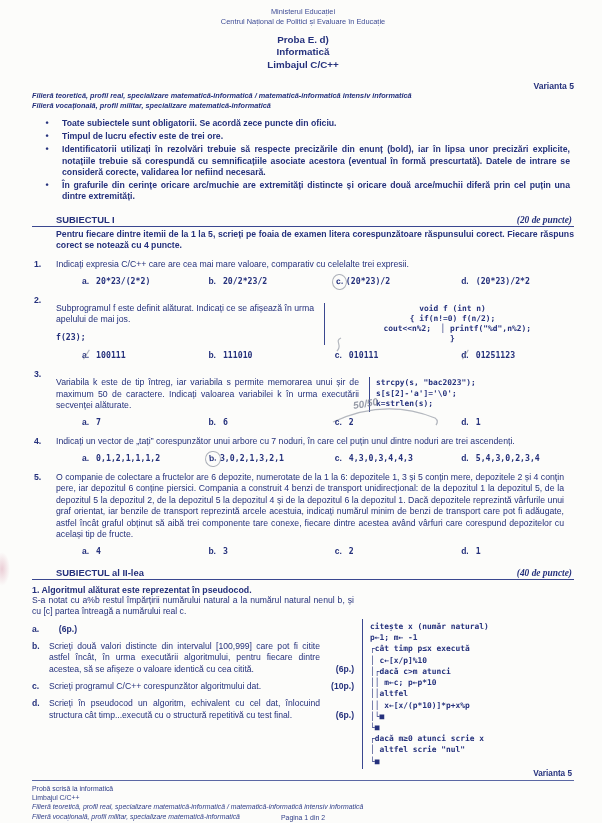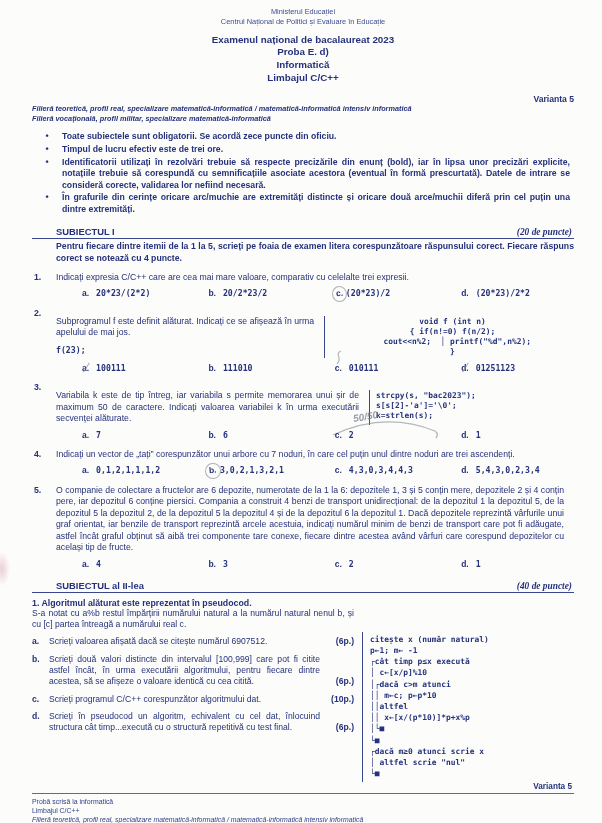--- a/index.html
+++ b/index.html
@@ -88,21 +88,20 @@
 <div class="page">
   <div class="smudge"></div>
 
   <div class="mini-header">
     <div>Ministerul Educației</div>
     <div>Centrul Național de Politici și Evaluare în Educație</div>
   </div>
   <div class="rule-line header-rule"></div>
 
   <div class="title-block">
-    <div>Examenul național de bacalaureat 2023</div>
     <div>Proba E. d)</div>
     <div>Informatică</div>
     <div>Limbajul C/C++</div>
   </div>
 
   <div class="variant-top">Varianta 5</div>
   <div class="filiera">
     <div>Filieră teoretică, profil real, specializare matematică-informatică / matematică-informatică intensiv informatică</div>
     <div>Filieră vocațională, profil militar, specializare matematică-informatică</div>
   </div>
@@ -287,21 +286,20 @@
     <span class="section-points">(40 de puncte)</span>
   </div>
 
   <div class="s2-wrap">
     <div class="s2-left">
       <div class="s2-title">1. Algoritmul alăturat este reprezentat în pseudocod.</div>
       <div class="s2-note">S-a notat cu a%b restul împărțirii numărului natural a la numărul natural nenul b, și cu [c] partea întreagă a numărului real c.</div>
 
       <div class="s2-item">
         <span class="s2-letter">a.</span>
-        <span class="s2-text">Scrieți valoarea afișată dacă se citește numărul 6907512.</span>
         <span class="s2-points">(6p.)</span>
       </div>
       <div class="s2-item">
         <span class="s2-letter">b.</span>
         <span class="s2-text">Scrieți două valori distincte din intervalul [100,999] care pot fi citite astfel încât, în urma executării algoritmului, pentru fiecare dintre acestea, să se afișeze o valoare identică cu cea citită.</span>
         <span class="s2-points">(6p.)</span>
       </div>
       <div class="s2-item">
         <span class="s2-letter">c.</span>
         <span class="s2-text">Scrieți programul C/C++ corespunzător algoritmului dat.</span>

